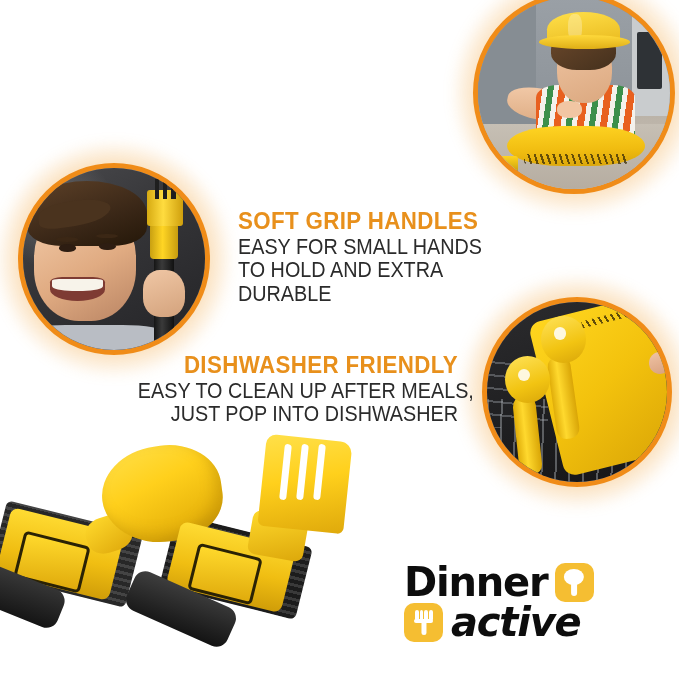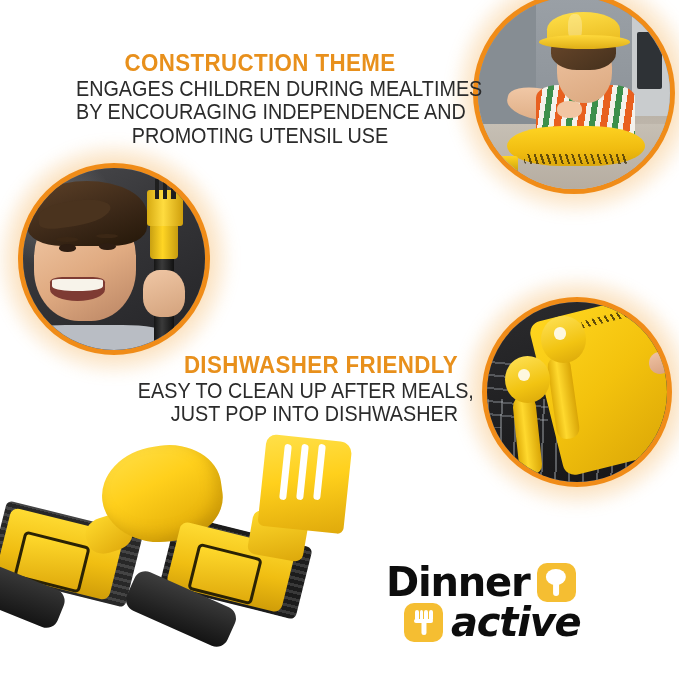--- a/index.html
+++ b/index.html
@@ -191,21 +191,21 @@
       border-radius:6px;z-index:-1;}
   .pp-fork-cab{position:absolute;left:198px;top:112px;width:60px;height:42px;border-radius:5px;
       transform:rotate(14deg);background:linear-gradient(170deg,#ffd92c,#e0ab0c);
       border:3px solid #2a2205;}
   .pp-fork-handle{position:absolute;left:132px;top:150px;width:110px;height:42px;border-radius:12px;
       transform:rotate(24deg);background:linear-gradient(175deg,#3f3f3f,#121212);}
 
   
   #logo{position:absolute;left:386px;top:562px;width:285px;height:96px;z-index:6;}
   .logo-row{position:absolute;display:flex;align-items:center;}
-  #logo-row-top{left:0px;top:0px;text-align:center;}
+  #logo-row-top{left:18px;top:0px;text-align:center;}
   #logo-row-bottom{left:18px;top:40px;font-style:italic;}
   .logo-word{
     font-family:"DejaVu Sans","Liberation Sans",sans-serif;
     font-weight:700;font-size:40px;color:#0d0d0d;letter-spacing:-1.2px;line-height:1;
   }
   .logo-badge{
     width:39px;height:39px;border-radius:10px;background:#F5BE32;
     position:relative;margin-left:7px;flex:0 0 auto;
   }
   #logo-row-bottom .logo-badge{margin-left:0;margin-right:8px;}
@@ -288,29 +288,29 @@
       <div class="p3-stem1"></div>
       <div class="p3-spoon1"></div>
       <div class="p3-stem2"></div>
       <div class="p3-spoon2"></div>
       <div class="p3-hl1"></div>
       <div class="p3-hl2"></div>
       <div class="p3-finger"></div>
     </div>
   </div>
 
-  <div class="tblock" id="block-construction">
-    <h2 class="headline">CONSTRUCTION THEME</h2>
+
+  <div class="tblock" id="block-softgrip">
+    <h2 class="headline">SOFT GRIP HANDLES</h2>
     <div class="body-lines">
-      <div>ENGAGES CHILDREN DURING MEALTIMES</div>
-      <div>BY ENCOURAGING INDEPENDENCE AND</div>
-      <div>PROMOTING UTENSIL USE</div>
-    </div>
-  </div>
-
+      <div>EASY FOR SMALL HANDS</div>
+      <div>TO HOLD AND EXTRA</div>
+      <div>DURABLE</div>
+    </div>
+  </div>
 
   <div class="tblock" id="block-dishwasher">
     <h2 class="headline">DISHWASHER FRIENDLY</h2>
     <div class="body-lines">
       <div>EASY TO CLEAN UP AFTER MEALS,</div>
       <div>JUST POP INTO DISHWASHER</div>
     </div>
   </div>
 
   <div id="product-photo" aria-label="yellow-construction-spoon-and-fork-with-black-handles">

